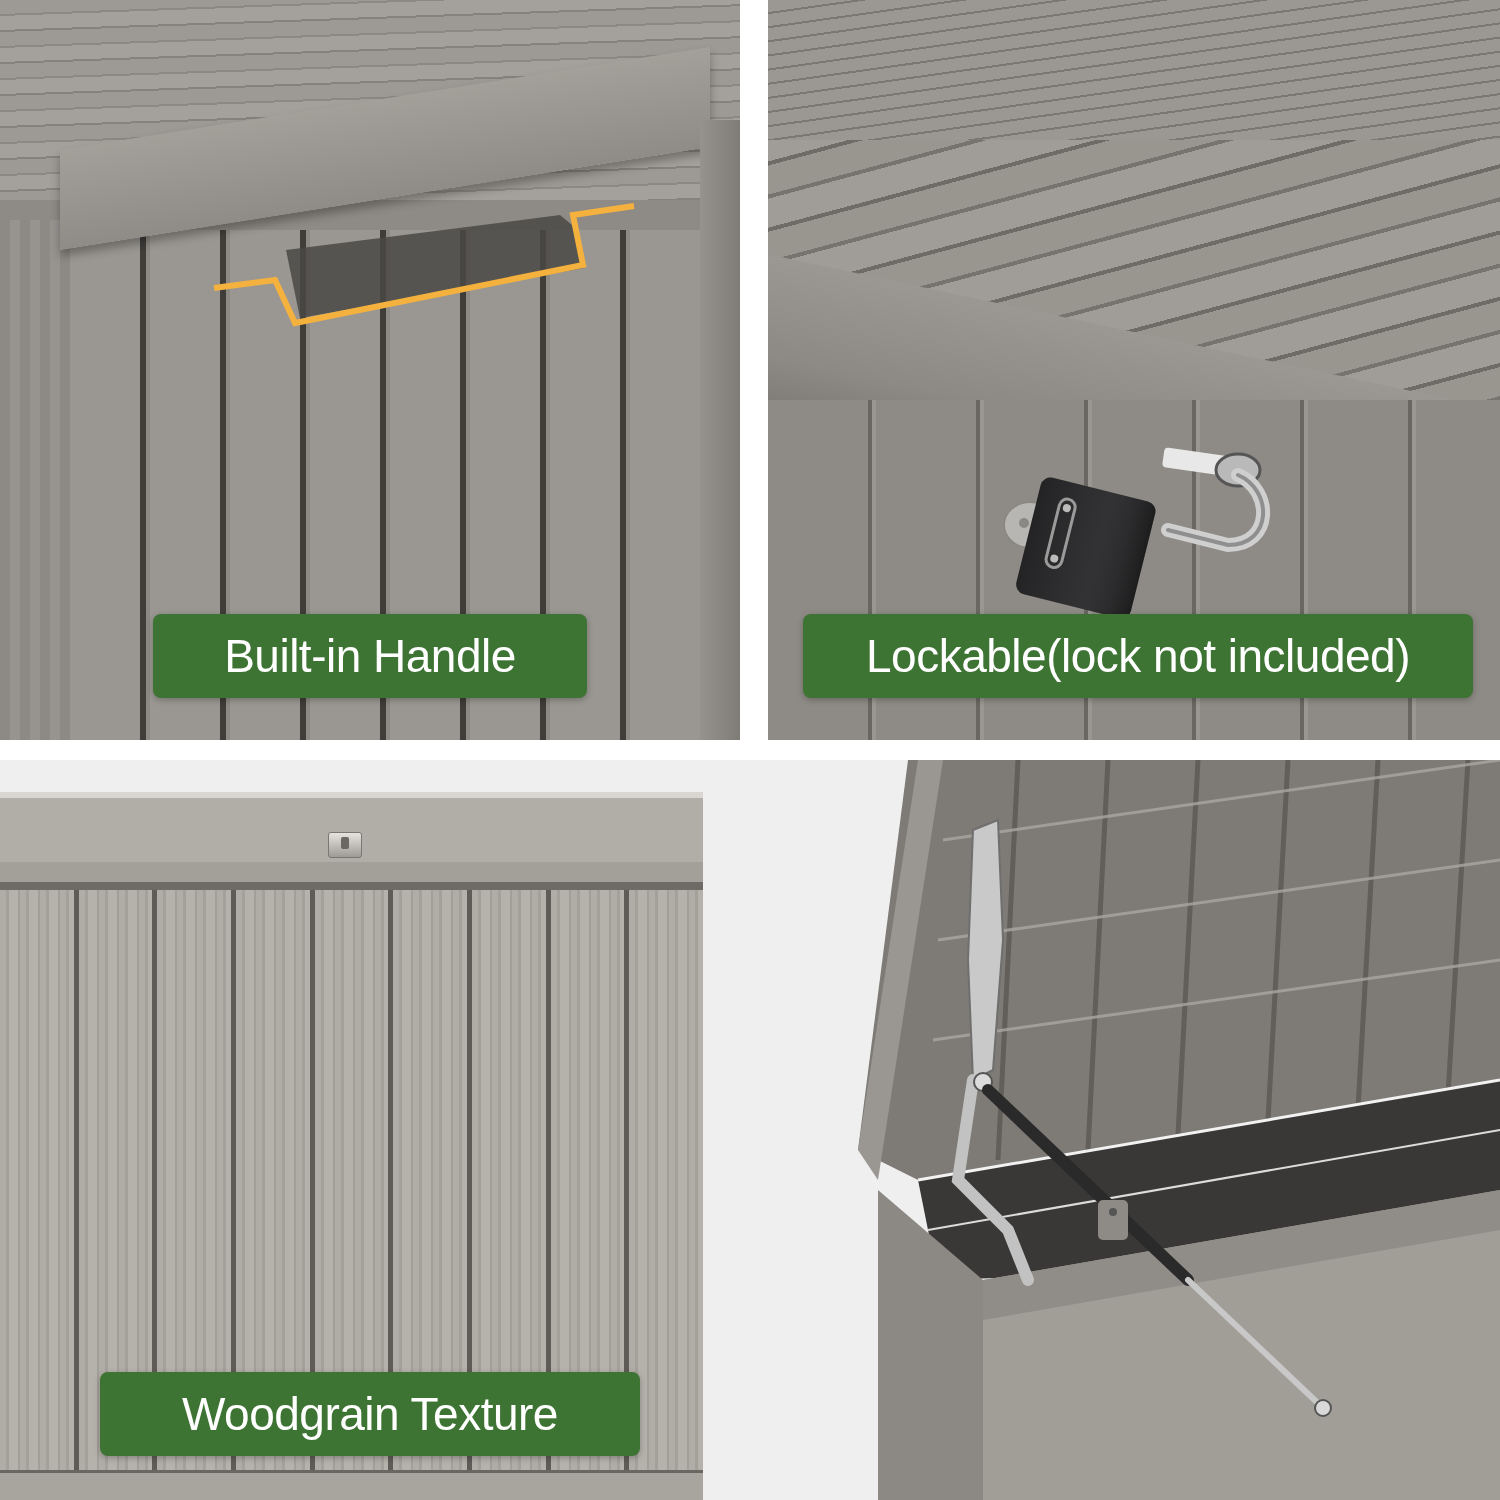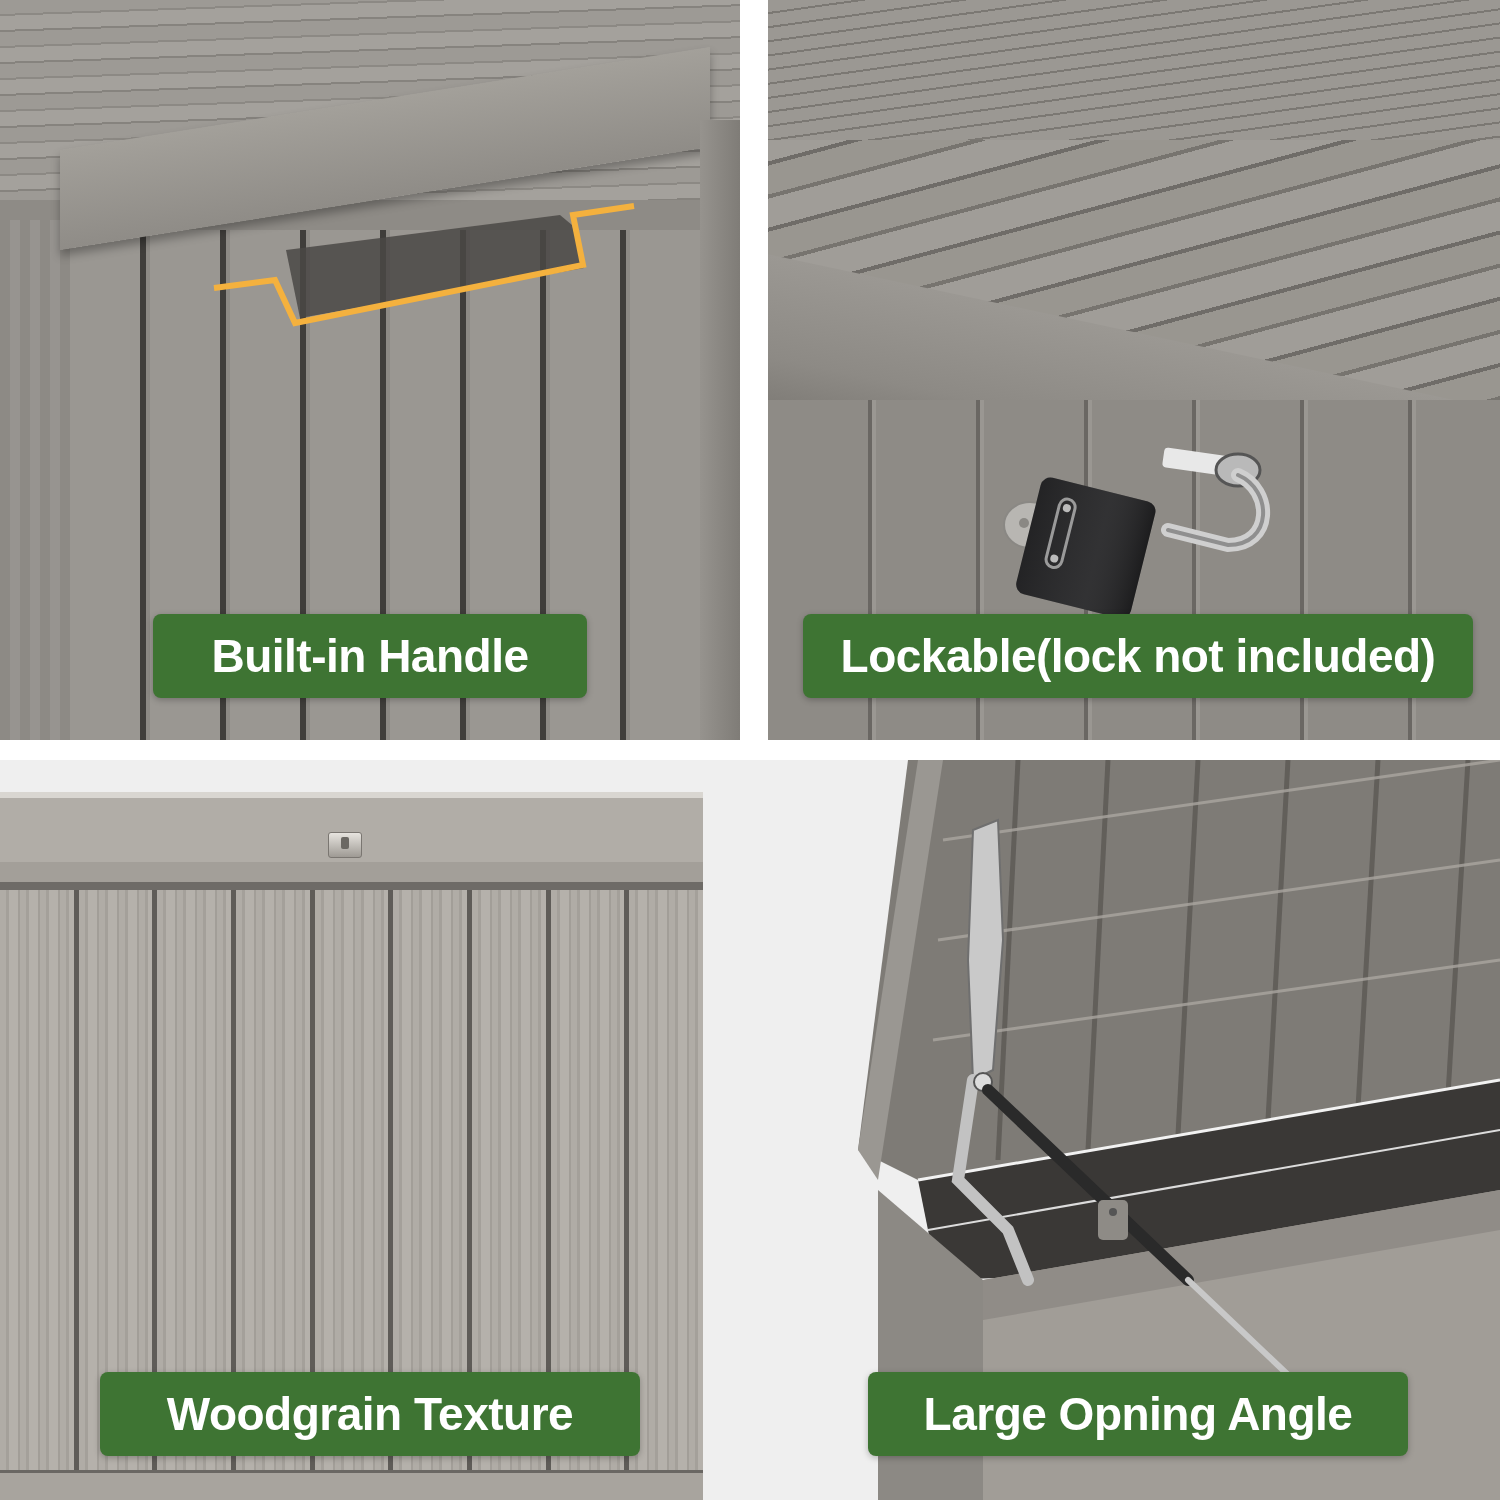--- a/index.html
+++ b/index.html
@@ -7,21 +7,21 @@
   body { position: relative; font-family: "Liberation Sans", sans-serif; }
 
   .panel { position: absolute; overflow: hidden; }
   .p-tl { left: 0; top: 0; width: 740px; height: 740px; background: #8e8b86; }
   .p-tr { left: 768px; top: 0; width: 876px; height: 740px; background: #8a8782; }
   .p-bl { left: 0; top: 760px; width: 800px; height: 740px; background: #efefef; }
   .p-br { left: 768px; top: 760px; width: 732px; height: 740px; background: #efefef; }
 
   .label {
     position: absolute; display: flex; align-items: center; justify-content: center;
-    border-radius: 8px; color: #ffffff; font-weight: bold;
+    border-radius: 8px; color: #ffffff; font-weight: normal;
     font-family: "Liberation Sans", sans-serif; font-size: 46px;
     letter-spacing: -0.5px; white-space: nowrap;
     box-shadow: 0 2px 6px rgba(0,0,0,0.25);
   }
 
   
   .tl-lid { position: absolute; left: 0; top: 0; width: 740px; height: 200px;
     background: repeating-linear-gradient(178deg, #9d9a95 0 14px, #8c8984 14px 16px, #a4a19c 16px 30px, #86837e 30px 32px); }
   .tl-lid-edge { position: absolute; left: 60px; top: 150px; width: 650px; height: 100px;
     background: linear-gradient(180deg, #a3a09a, #8f8c87); transform: skewY(-9deg); transform-origin: left top;
@@ -164,14 +164,13 @@
     <path d="M205 320 L190 420 L240 470 L260 520" fill="none" stroke="#c2c2c2" stroke-width="12" stroke-linecap="round"></path>
     <circle cx="215" cy="322" r="9" fill="#dcdcdc" stroke="#555" stroke-width="2"></circle>
 
     <line x1="220" y1="330" x2="420" y2="520" stroke="#2a2a2a" stroke-width="12" stroke-linecap="round"></line>
     <line x1="420" y1="520" x2="555" y2="648" stroke="#c8c8c8" stroke-width="6" stroke-linecap="round"></line>
     <circle cx="555" cy="648" r="8" fill="#d9d9d9" stroke="#555" stroke-width="2"></circle>
 
     <rect x="330" y="440" width="30" height="40" rx="5" fill="#8e8b86"></rect>
     <circle cx="345" cy="452" r="4" fill="#555"></circle>
   </svg>
-  <div class="label green" style="left:100px; top:612px; width:540px; height:84px;">Large Opning Angle</div>
 </div>
 
 </body></html>

